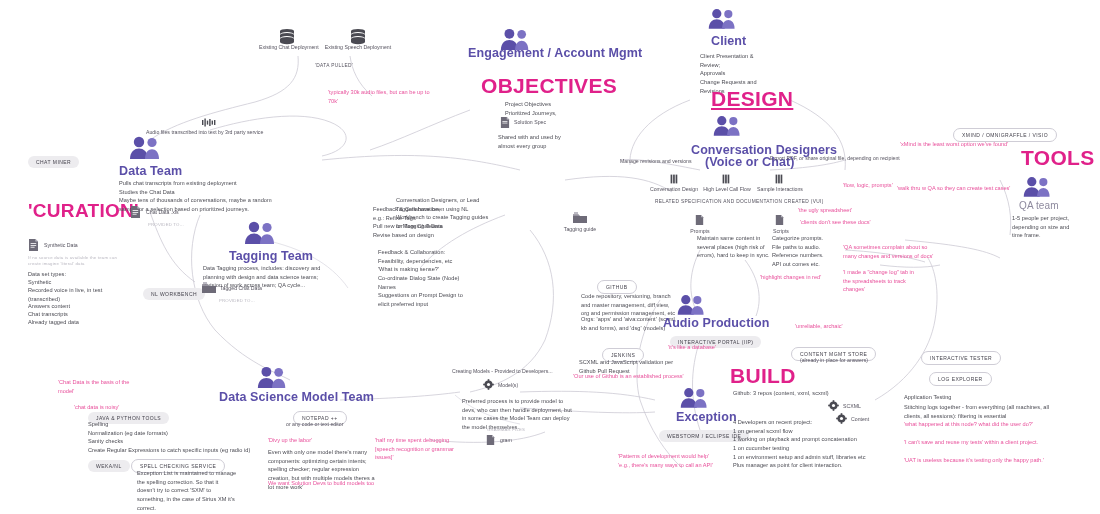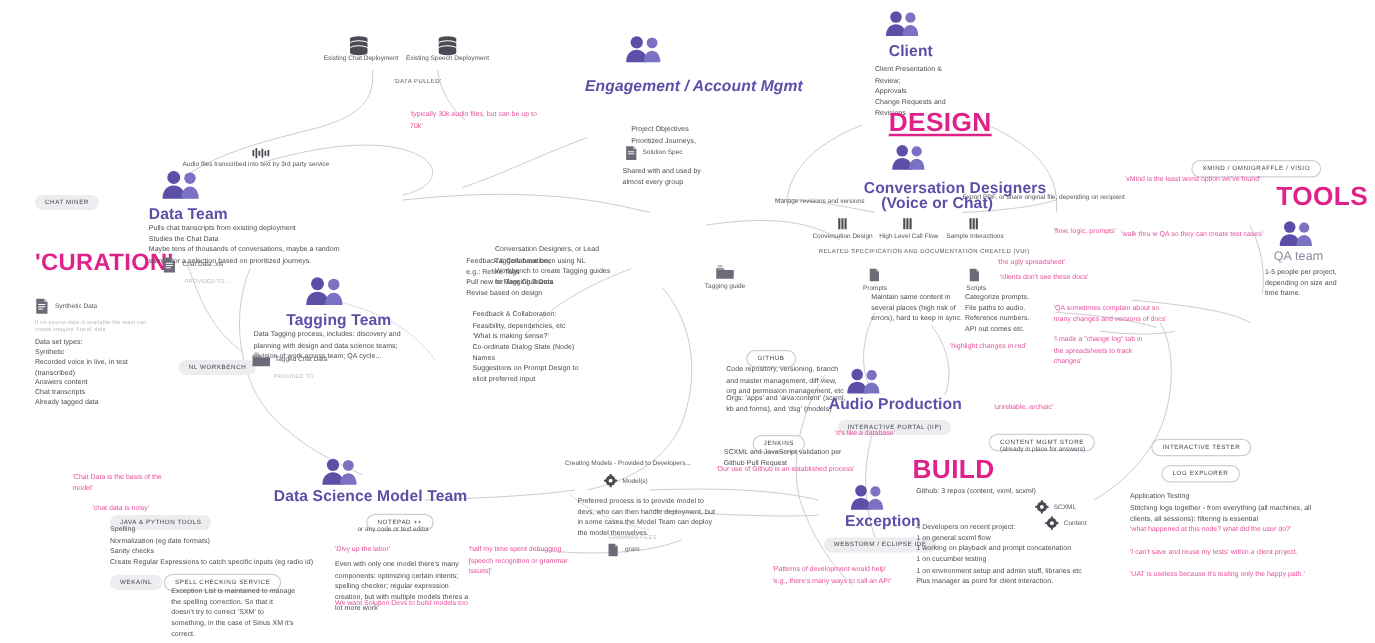--- a/index.html
+++ b/index.html
@@ -252,21 +252,22 @@
   <div class="abs caption c" style="left:556px;top:226px;width:48px;">Tagging guide</div>
 
   <div class="abs" style="left:499px;top:28px;">
     <svg width="34" height="23" viewBox="0 0 36 24" class="people">
       <circle cx="11" cy="6" r="5.2" fill="#5b4fa8"></circle>
       <circle cx="24" cy="6.5" r="4.6" fill="#7c72c4"></circle>
       <path d="M2,23 C2,15.5 6.5,12.4 11,12.4 C15.5,12.4 20,15.5 20,23 Z" fill="#5b4fa8"></path>
       <path d="M17,23 C17,16.2 20.5,13.2 24,13.2 C27.5,13.2 31,16.2 31,23 Z" fill="#7c72c4"></path>
     </svg>
   </div>
-  <div class="abs team-title" style="left:468px;top:62px;font-style:italic;">Engagement / Account Mgmt</div>
+  <div class="abs team-title" style="left:468px;top:46px;">Engagement / Account Mgmt</div>
+  <div class="abs phase big" style="left:481px;top:74px;">OBJECTIVES</div>
   <div class="abs body-txt" style="left:505px;top:100px;width:110px;white-space:pre-line;">Project Objectives
 Prioritized Journeys,</div>
 
   <div class="abs" style="left:500px;top:116px;">
     <svg width="10" height="13" viewBox="0 0 11 14">
       <path d="M1,1 h6.4 L10,3.6 V13 H1 Z" fill="#6e6b78"></path>
       <path d="M7.4,1 V3.6 H10 Z" fill="#bdbbc4"></path>
       <rect x="2.6" y="5.4" width="5.6" height="0.8" fill="#fff"></rect>
       <rect x="2.6" y="7.2" width="5.6" height="0.8" fill="#fff"></rect>
     </svg>

